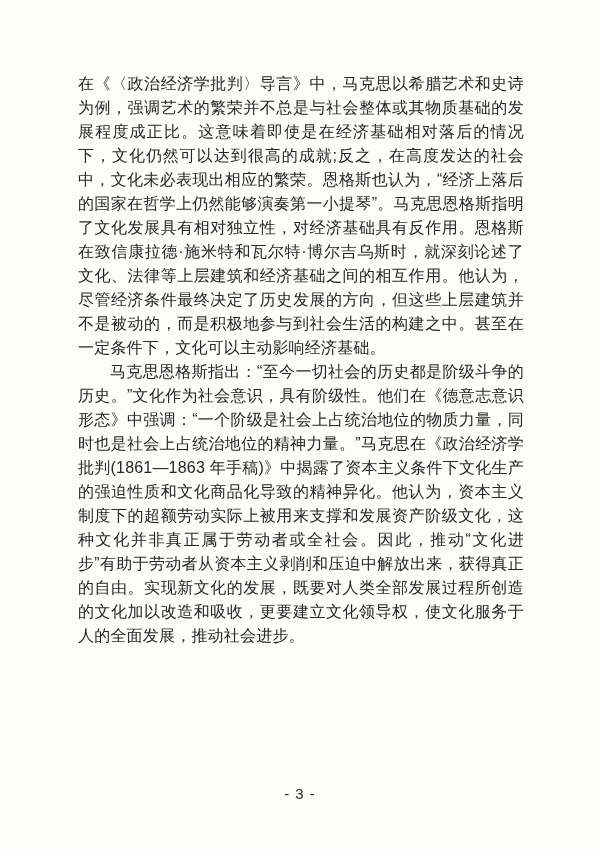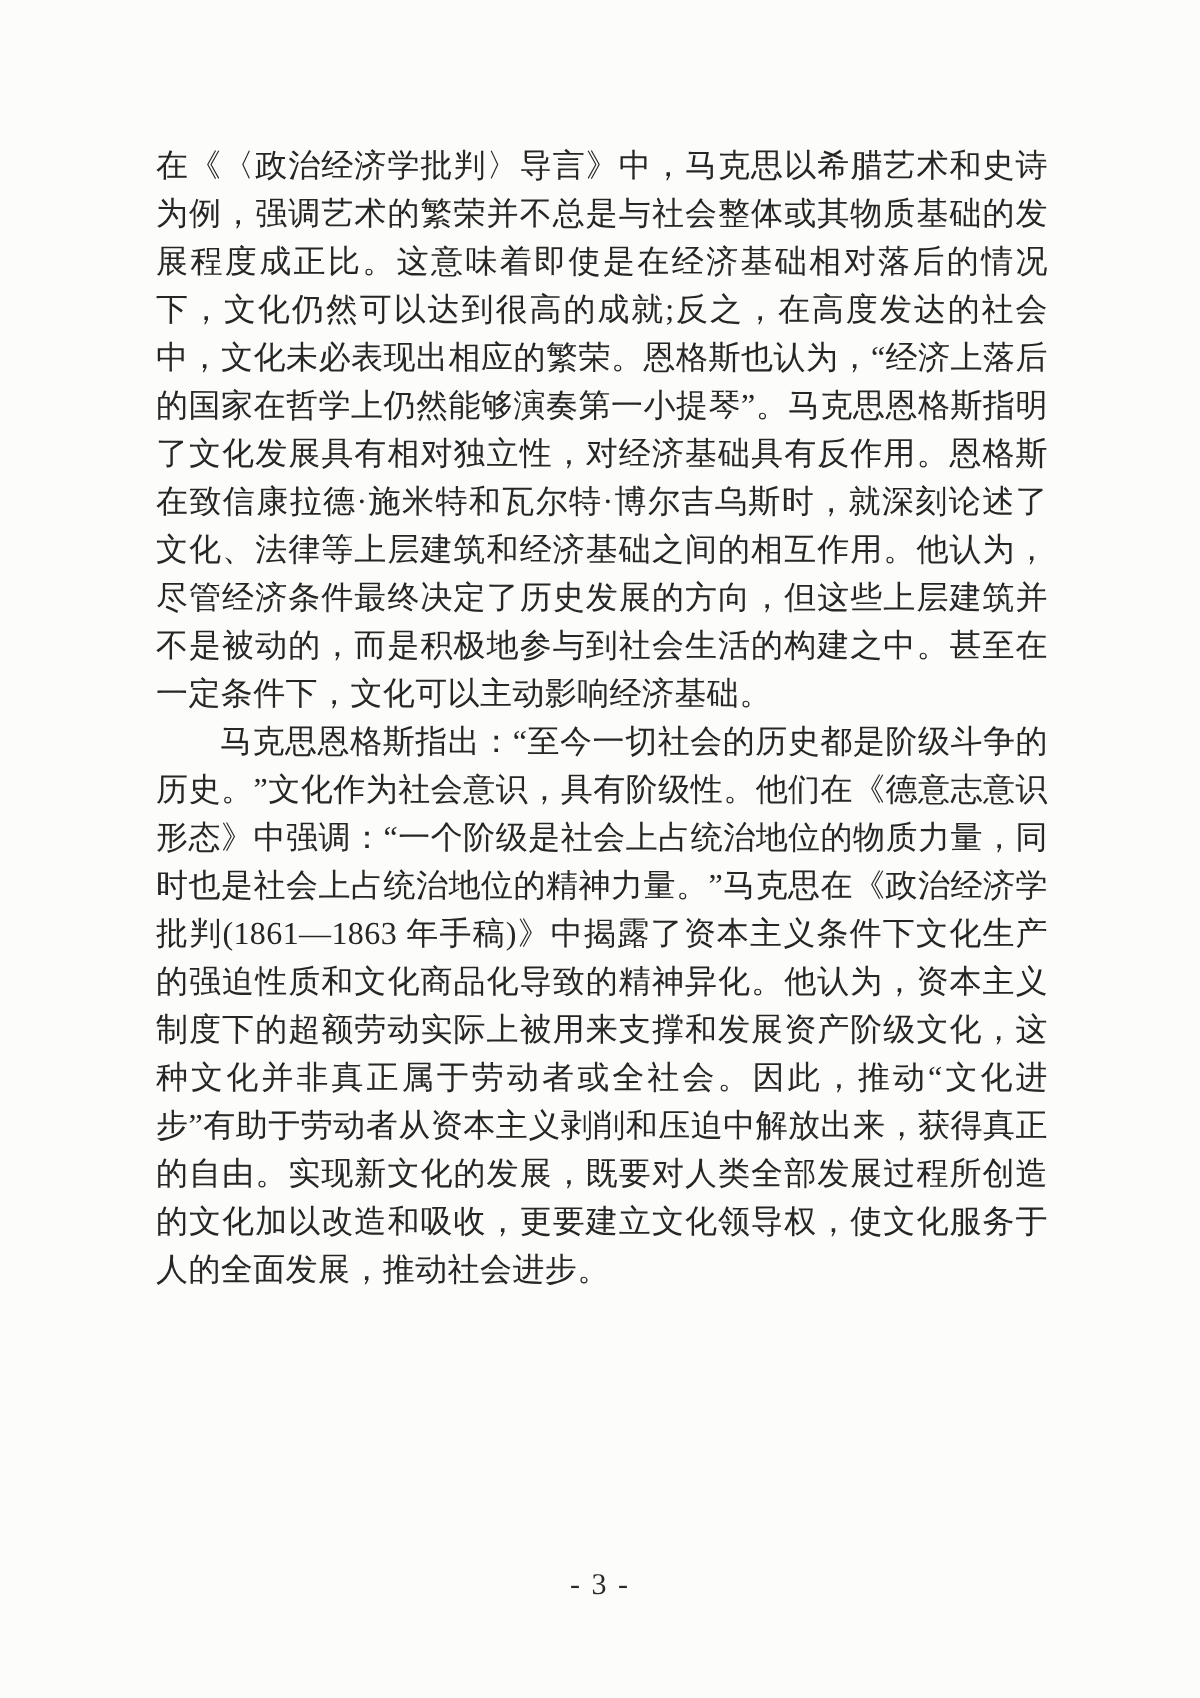--- a/index.html
+++ b/index.html
@@ -6,21 +6,21 @@
     margin: 0;
     padding: 0;
     background: #fcfcfa;
   }
   .page {
     position: relative;
     width: 600px;
     height: 849px;
     background: #fcfcfa;
     overflow: hidden;
-    font-family: Liberation Serif, serif;
+    font-family: Liberation Sans, sans-serif;
     color: #262626;
   }
   .body-text {
     position: absolute;
     left: 78px;
     top: 72px;
     width: 446px;
     font-size: 16px;
     line-height: 24px;
     text-align: justify;

